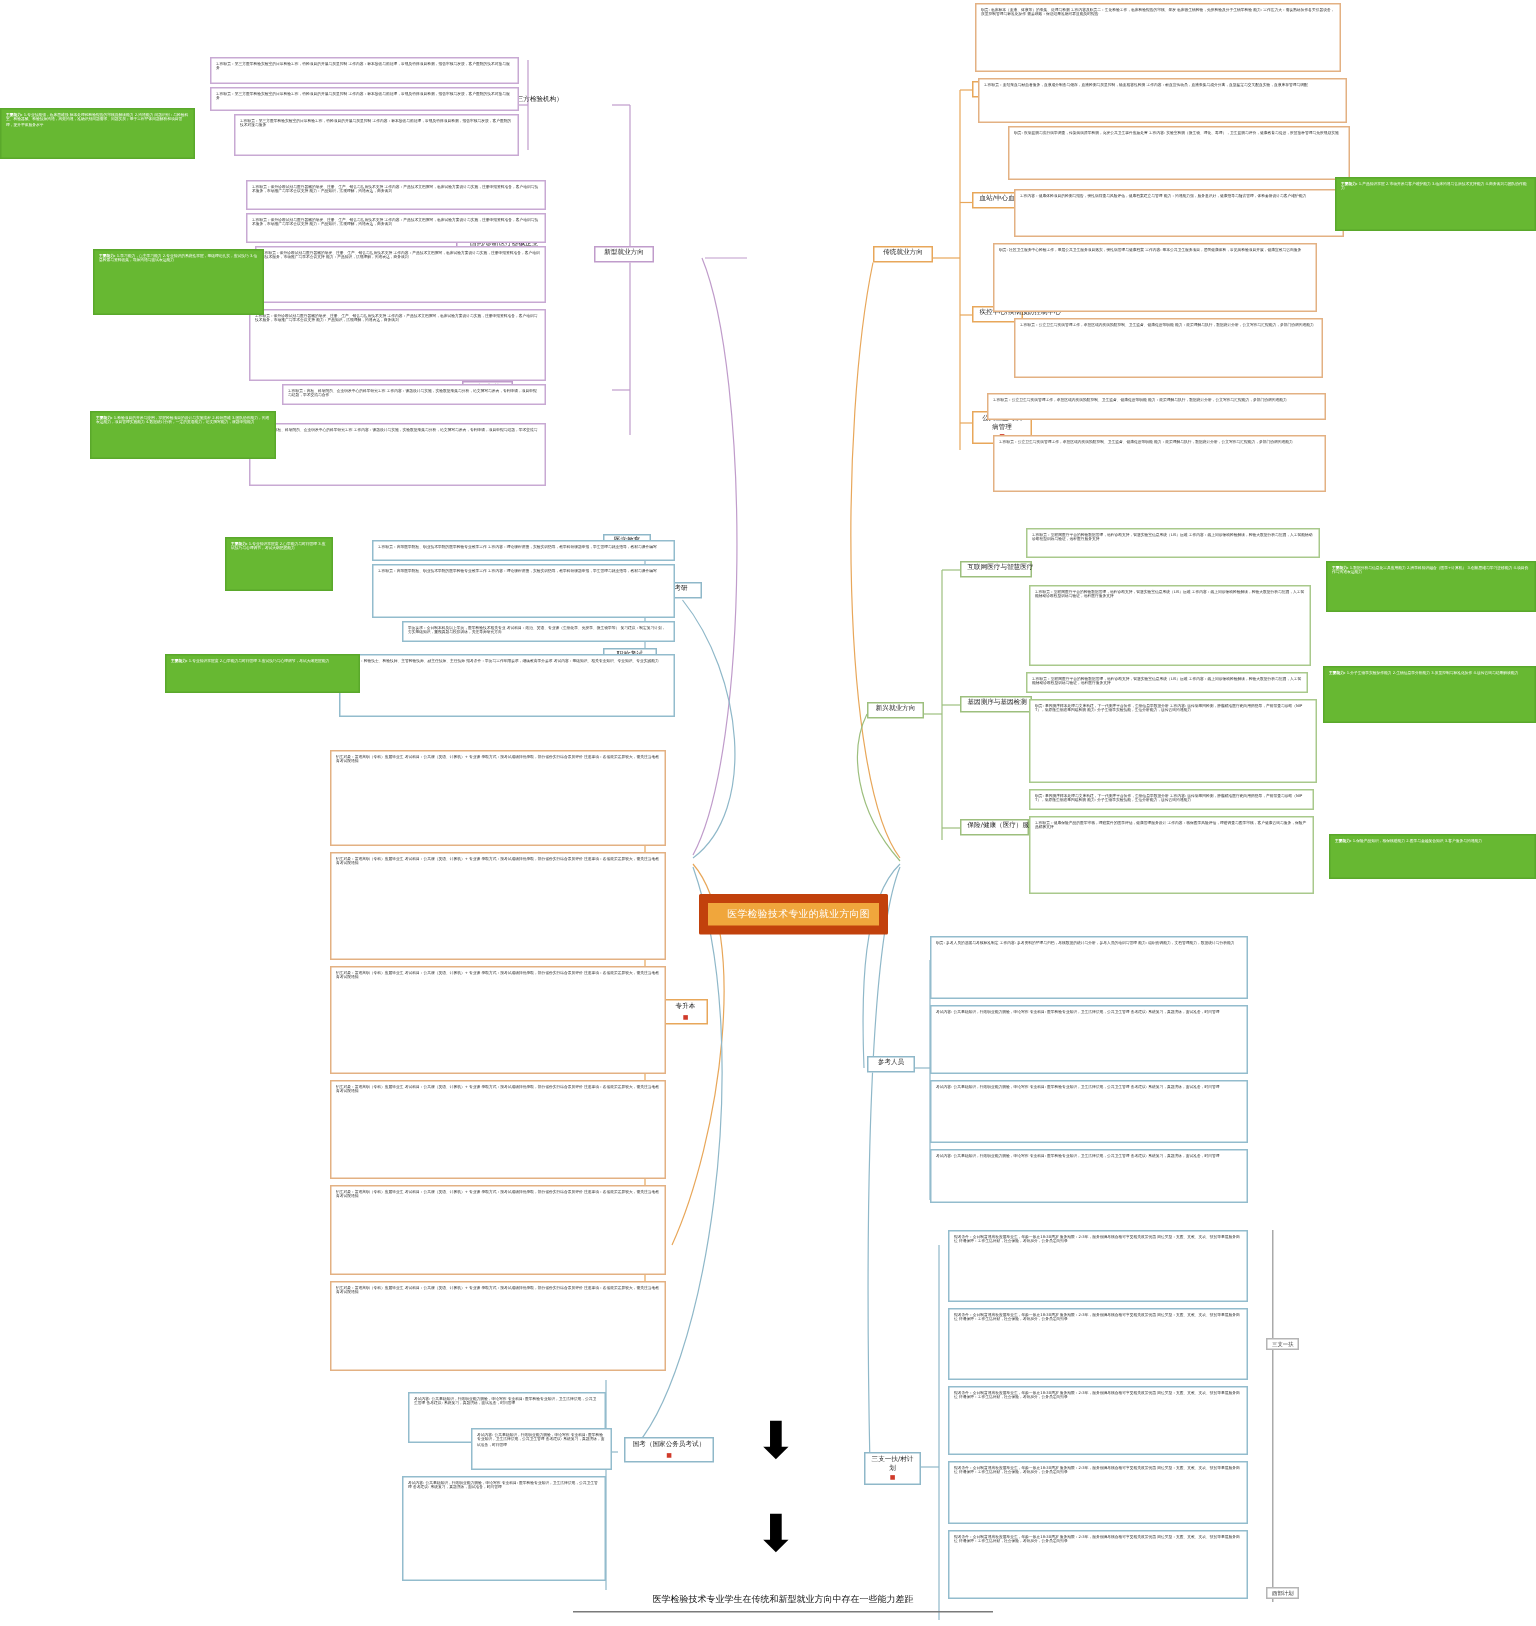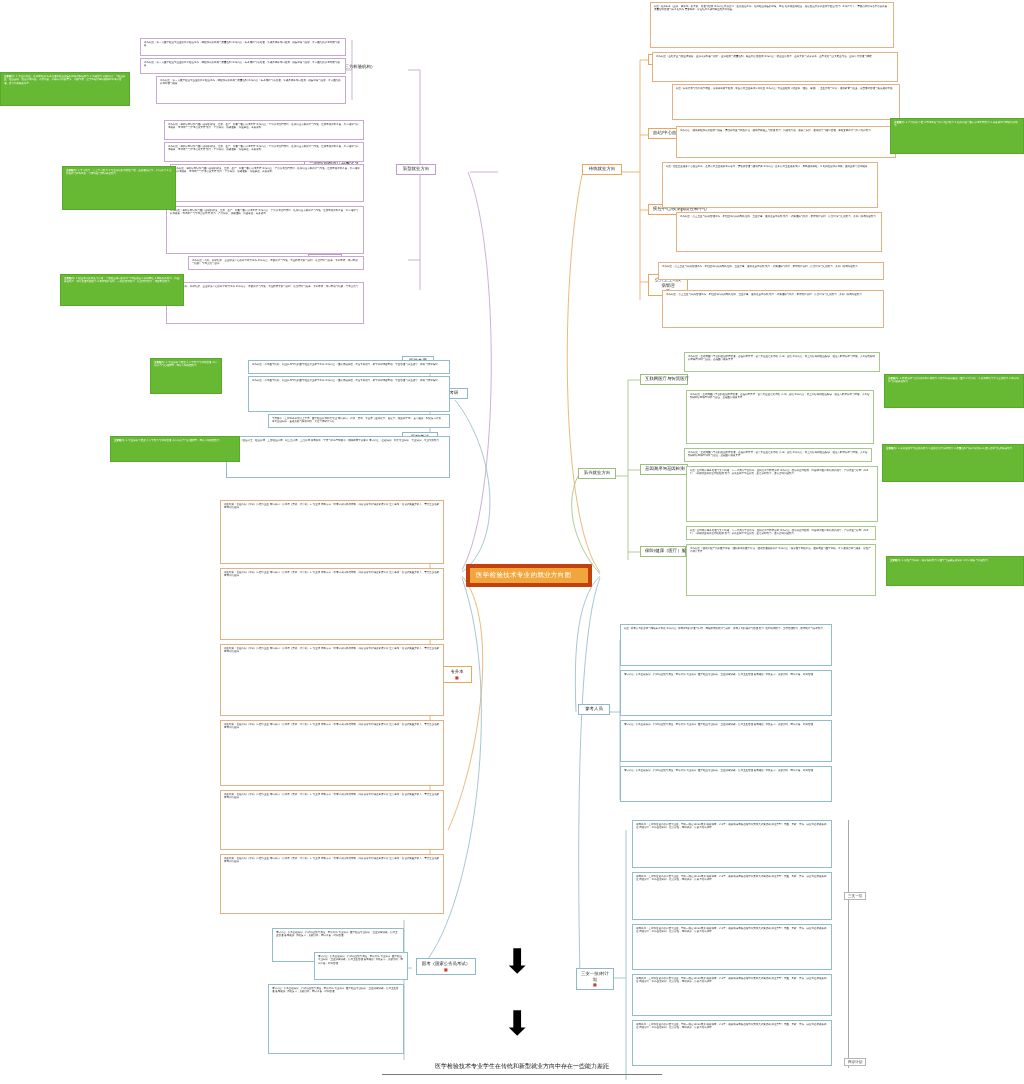--- a/index.html
+++ b/index.html
@@ -4,24 +4,25 @@
 <style>
   html,body{margin:0;padding:0;background:#ffffff;}
   body{font-family:"DejaVu Sans","Liberation Sans",sans-serif;}
   #stage{position:relative;width:1024px;height:1084px;overflow:hidden;background:#fff;}
   #wires{position:absolute;left:0;top:0;width:1024px;height:1084px;pointer-events:none;}
 
   .node{position:absolute;box-sizing:border-box;}
 
   
   .root{
-    background:#f0a63c;color:#ffffff;border:4px solid #c2410c;
-    font-size:6.5px;line-height:1.1;text-align:left;
+    background:#f0a63c;color:#ffffff;border:6px solid #c2410c;
+    font-size:6.5px;line-height:1.1;text-align:right;
     padding:4px 6px;border-radius:1px;letter-spacing:.3px;
     white-space:nowrap;
+    margin-top:32px;
   }
 
   
   .pill{
     background:#ffffff;border:1px solid #b9b9b9;
     font-size:4.4px;line-height:1.1;padding:2px 4px;
     text-align:center;white-space:nowrap;color:#222;
   }
   .pill.orange{border-color:#e8a75a;}
   .pill.green{border-color:#9dbf7e;}

